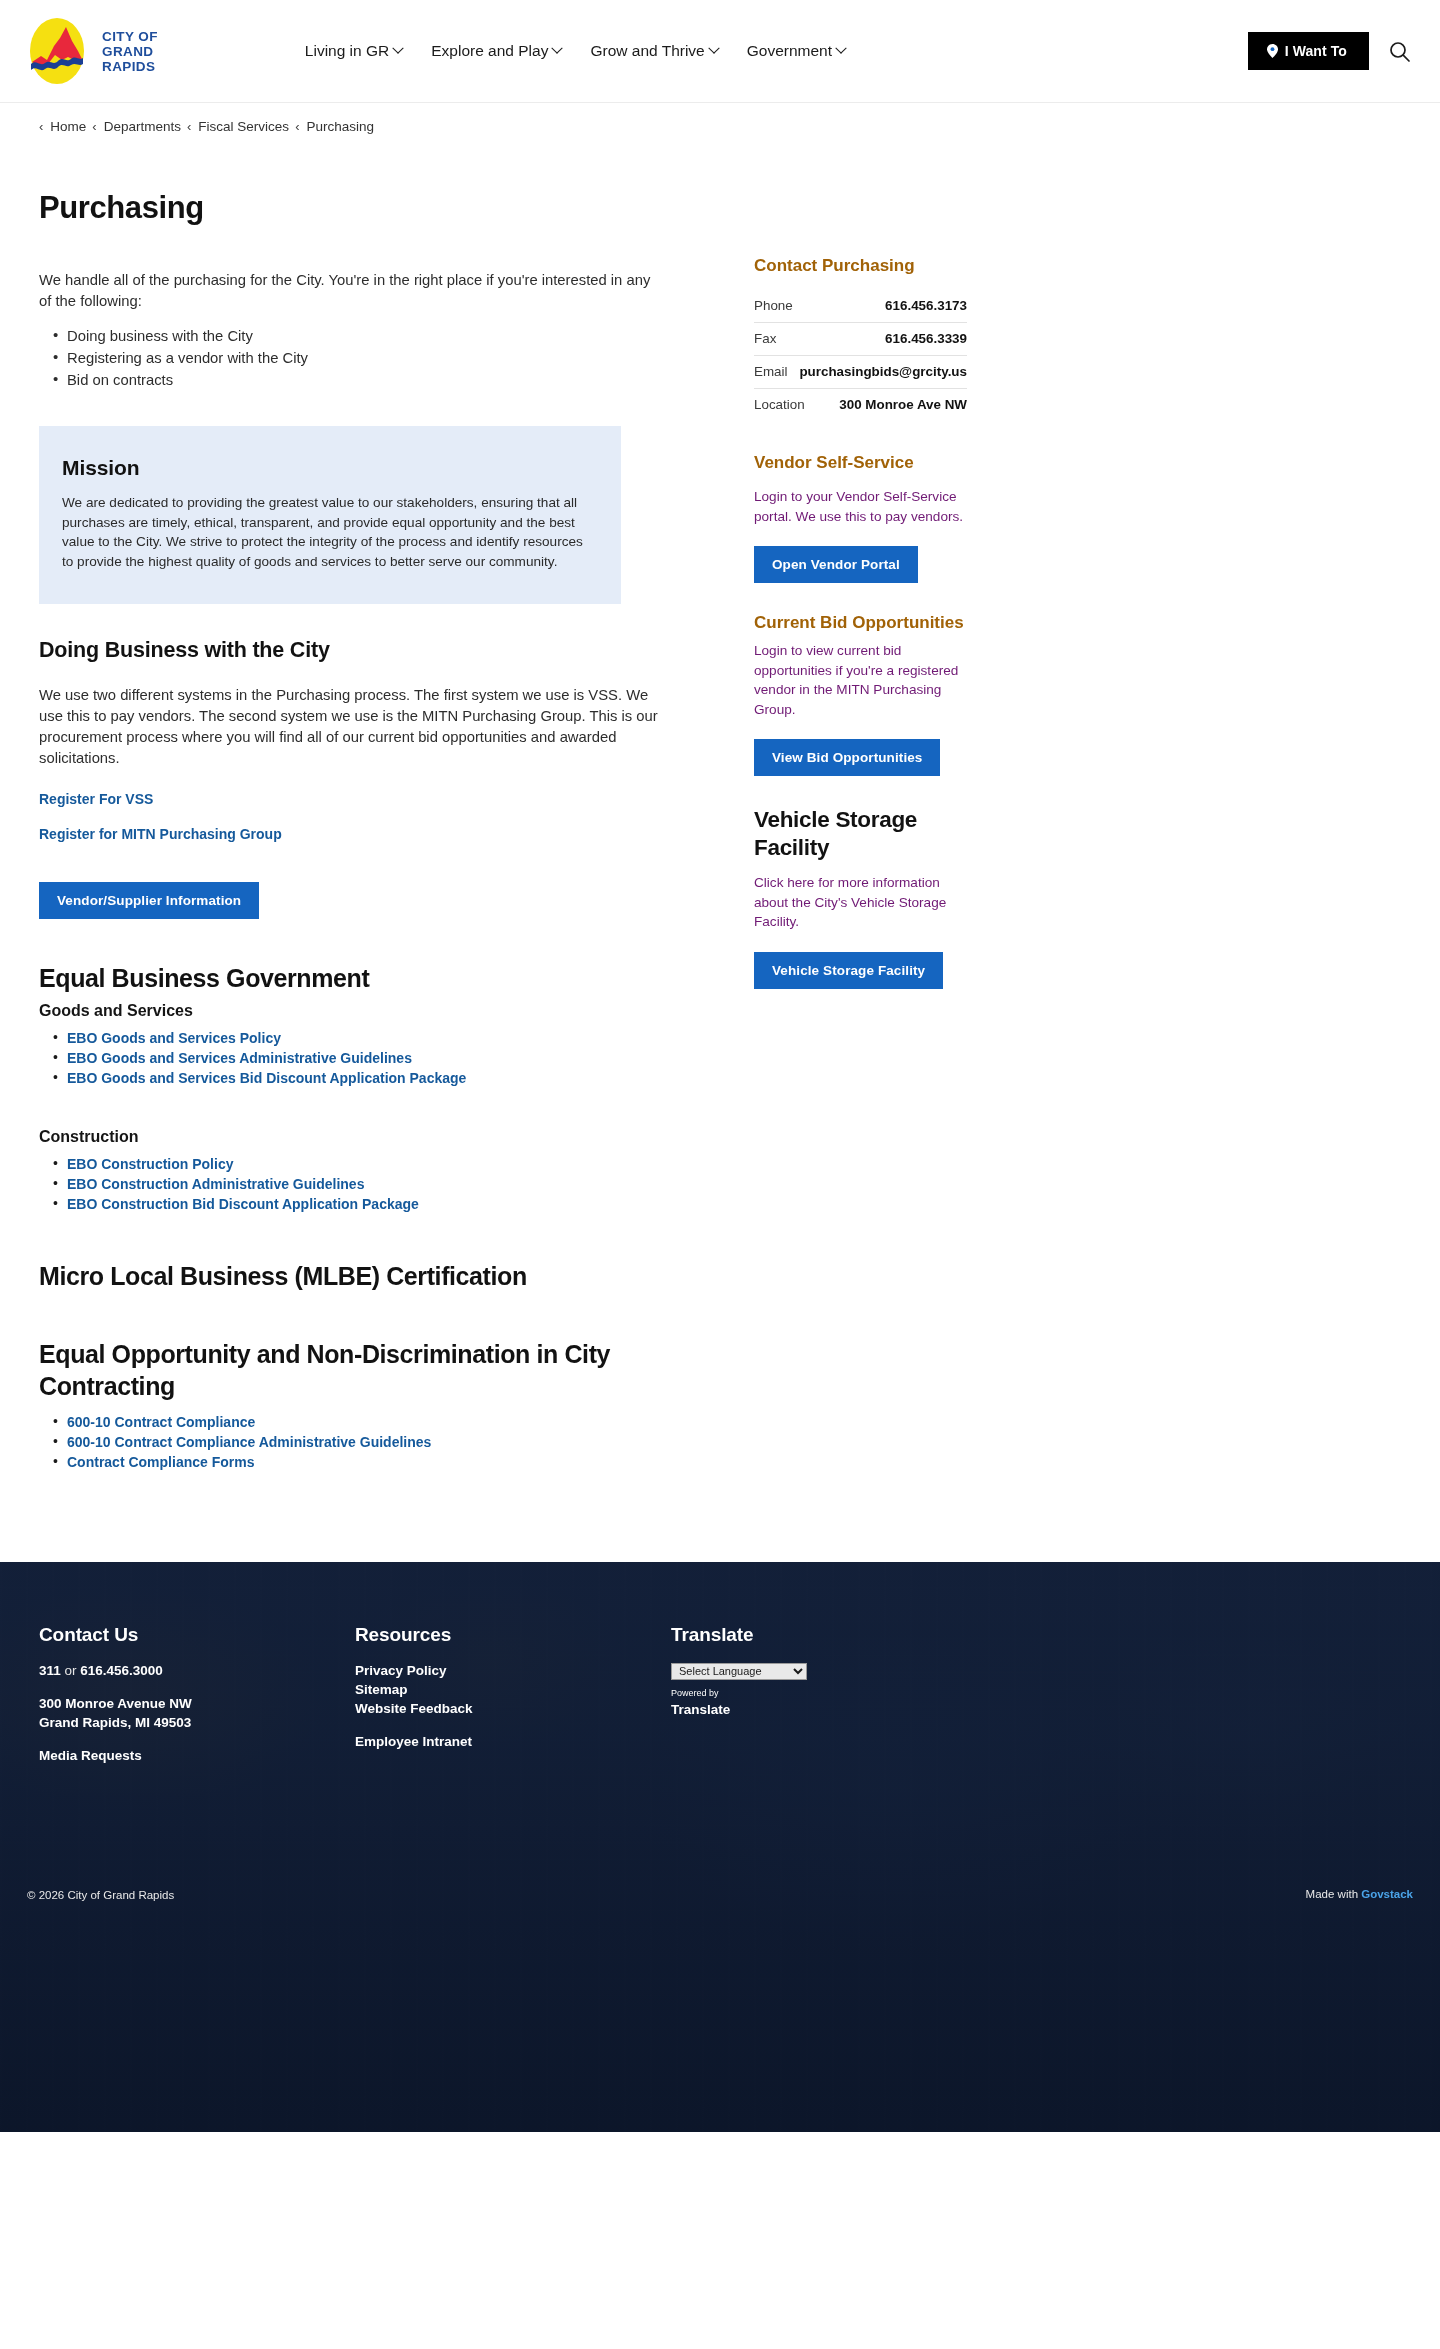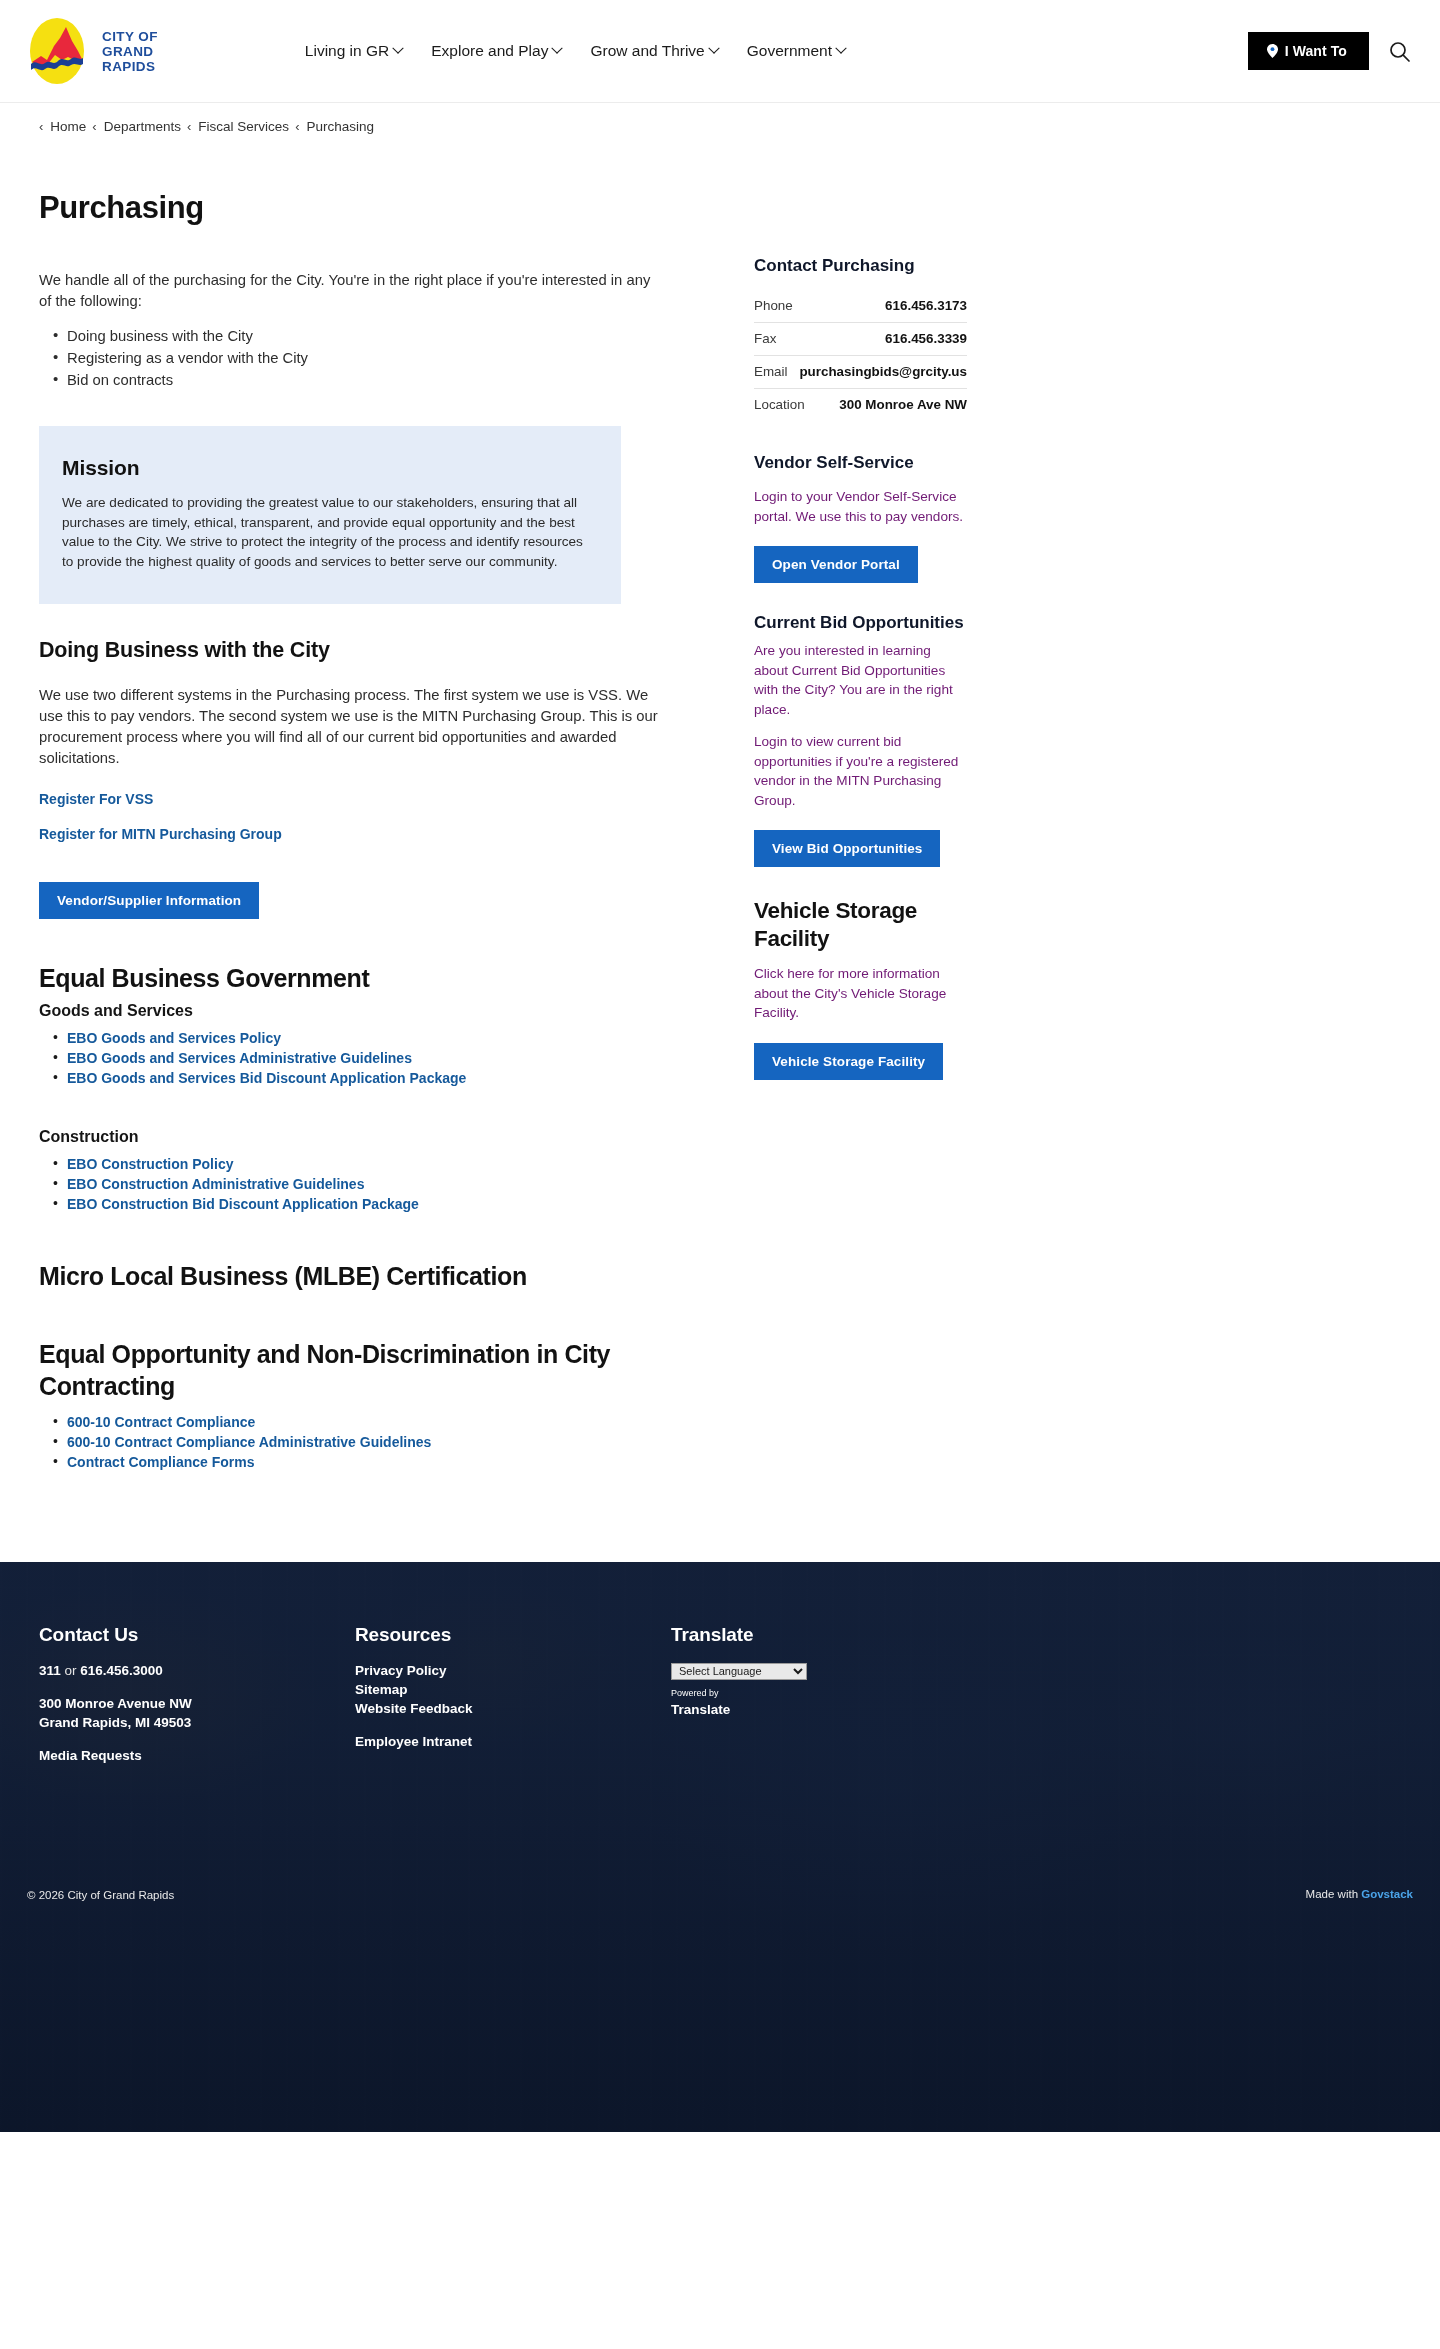--- a/index.html
+++ b/index.html
@@ -198,21 +198,21 @@
     border: none;
     cursor: pointer;
     letter-spacing: .1px;
     text-decoration: none;
   }
 
   
   .side-h2 {
     font-size: 17px;
     font-weight: 700;
-    color: #0f172a;
+    color: #a16207;
     margin-bottom: 14px;
   }
   .side-h2-lg {
     font-size: 22.5px;
     font-weight: 700;
     color: #121212;
     line-height: 28px;
     letter-spacing: -.3px;
     margin-bottom: 11px;
   }
@@ -467,21 +467,20 @@
     </div>
 
     <div class="side-block">
       <h2 class="side-h2">Vendor Self-Service</h2>
       <p class="side-p" style="margin-bottom:20px;">Login to your Vendor Self-Service portal. We use this to pay vendors.</p>
       <a class="btn-primary">Open Vendor Portal</a>
     </div>
 
     <div class="side-block" style="margin-top:14px;">
       <h2 class="side-h2" style="margin-bottom:8px;">Current Bid Opportunities</h2>
-      <p class="side-p">Are you interested in learning about Current Bid Opportunities with the City? You are in the right place.</p>
       <p class="side-p" style="margin-bottom:20px;">Login to view current bid opportunities if you're a registered vendor in the MITN Purchasing Group.</p>
       <a class="btn-primary">View Bid Opportunities</a>
     </div>
 
     <div class="side-block" style="margin-top:14px;">
       <h2 class="side-h2-lg">Vehicle Storage Facility</h2>
       <p class="side-p" style="margin-bottom:20px;">Click here for more information about the City's Vehicle Storage Facility.</p>
       <a class="btn-primary">Vehicle Storage Facility</a>
     </div>
 

